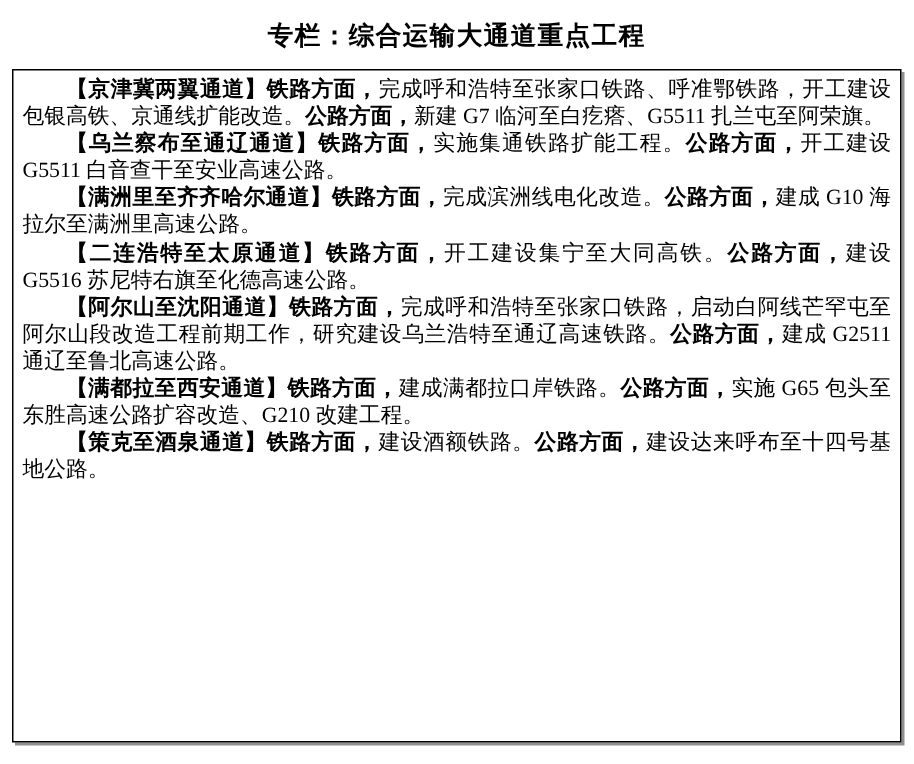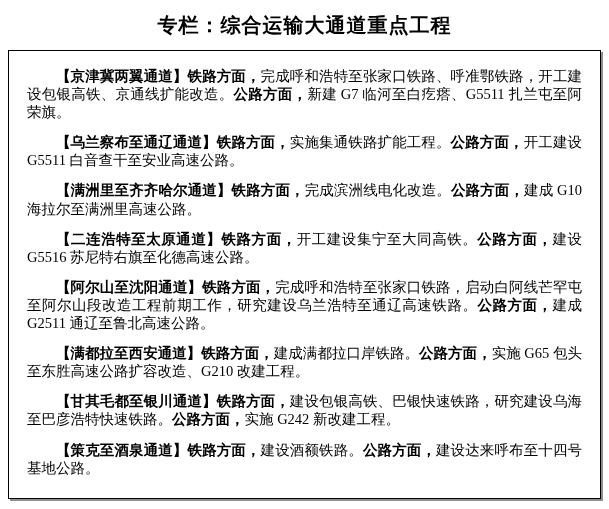--- a/index.html
+++ b/index.html
@@ -17,39 +17,39 @@
   .page {
     width: 609px;
     height: 509px;
     box-sizing: border-box;
   }
   .title {
     margin: 0;
     padding-top: 12px;
     padding-bottom: 11px;
     text-align: center;
-    font-size: 20px;
+    font-size: 17px;
     font-weight: bold;
     letter-spacing: 1px;
     font-family: "Liberation Sans", "DejaVu Sans", sans-serif;
     color: #000;
   }
   .box {
     box-sizing: border-box;
     margin: 0 8px;
     width: 593px;
     height: 449px;
     border: 1px solid #000;
     box-shadow: 2px 2px 0 #8f8f8f;
     padding: 4px 6px 6px 6px;
     background: #ffffff;
     overflow: hidden;
   }
   .para {
-    margin: 12px;
+    margin: 0;
     text-indent: 2em;
     text-align: justify;
     font-size: 14.5px;
     line-height: 18.1px;
     color: #000;
   }
   .b {
     font-weight: bold;
   }
 </style>
@@ -69,18 +69,17 @@
     <p class="para"><span class="b">【满洲里至齐齐哈尔通道】</span><span class="b">铁路方面，</span><span>完成滨洲线电化改造。</span><span class="b">公路方面，</span><span>建成 G10 海拉尔至满洲里高速公路。</span></p>
 
     <p class="para"><span class="b">【二连浩特至太原通道】</span><span class="b">铁路方面，</span><span>开工建设集宁至大同高铁。</span><span class="b">公路方面，</span><span>建设 G5516 苏尼特右旗至化德高速公路。</span></p>
 
 
     <p class="para"><span class="b">【阿尔山至沈阳通道】</span><span class="b">铁路方面，</span><span>完成呼和浩特至张家口铁路，启动白阿线芒罕屯至阿尔山段改造工程前期工作，研究建设乌兰浩特至通辽高速铁路。</span><span class="b">公路方面，</span><span>建成 G2511 通辽至鲁北高速公路。</span></p>
 
 
     <p class="para"><span class="b">【满都拉至西安通道】</span><span class="b">铁路方面，</span><span>建成满都拉口岸铁路。</span><span class="b">公路方面，</span><span>实施 G65 包头至东胜高速公路扩容改造、G210 改建工程。</span></p>
 
-    <p class="para"><span class="b">【甘其毛都至银川通道】</span><span class="b">铁路方面，</span><span>建设包银高铁、巴银快速铁路，研究建设乌海至巴彦浩特快速铁路。</span><span class="b">公路方面，</span><span>实施 G242 新改建工程。</span></p>
 
     <p class="para"><span class="b">【策克至酒泉通道】</span><span class="b">铁路方面，</span><span>建设酒额铁路。</span><span class="b">公路方面，</span><span>建设达来呼布至十四号基地公路。</span></p>
 
   </div>
 </div>
 
 </body></html>

